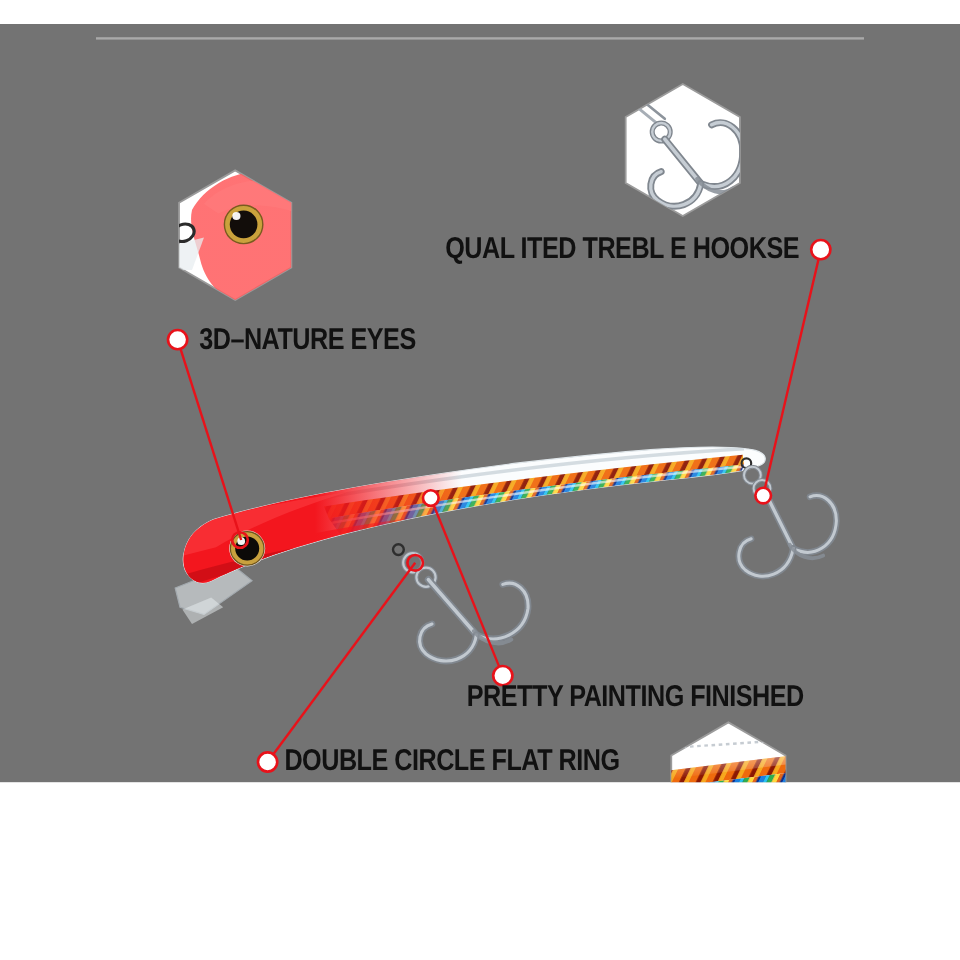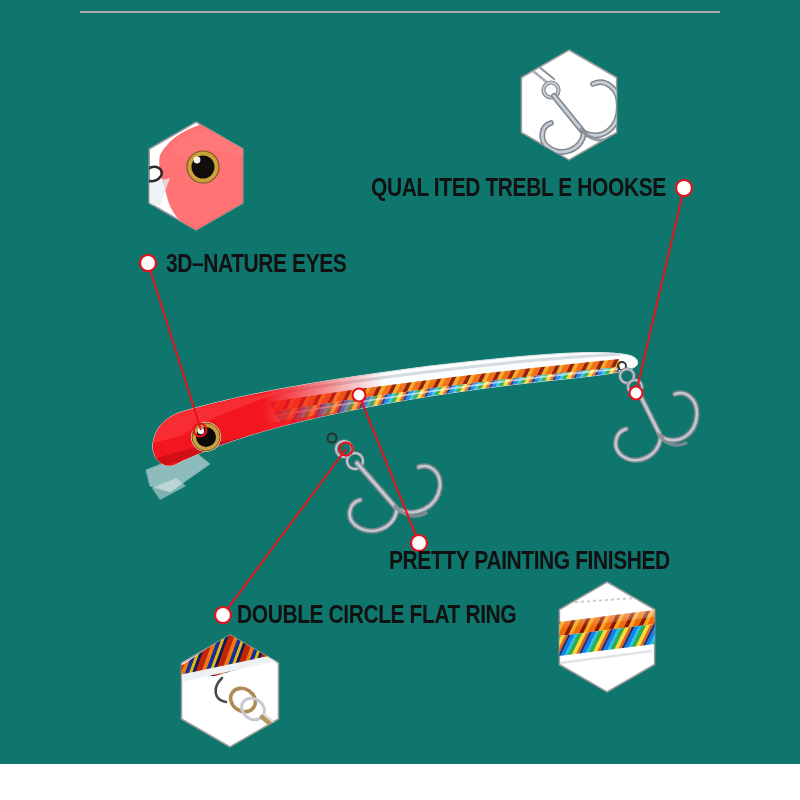--- a/index.html
+++ b/index.html
@@ -1,17 +1,17 @@
 <!DOCTYPE html>
 <html><head>
 <meta charset="utf-8">
 <style>
   html,body{margin:0;padding:0;background:#fff;}
-  #stage{position:relative;width:800px;height:764px;background:#0f766e;overflow:hidden;
-         font-family:"Liberation Sans",sans-serif;}
+  #stage{position:relative;width:800px;height:632px;background:#737373;overflow:hidden;
+         font-family:"Liberation Sans",sans-serif;margin-top:20px;}
   .rule{position:absolute;left:80px;width:640px;height:2px;background:#a9a9a9;}
   #rule-top{top:11px;}
   #rule-bottom{top:786px;}
   #artwork{position:absolute;left:0;top:0;width:800px;height:800px;}
   .feature-label{position:absolute;font-weight:bold;font-size:25px;letter-spacing:-0.5px;
     color:#111;white-space:nowrap;transform:scaleX(.84);transform-origin:left center;line-height:26px;}
   #label-treble{left:371px;top:174px;}
   #label-eyes{left:166px;top:250px;}
   #label-pretty{left:389px;top:547px;}
   #label-ring{left:237px;top:601px;}

